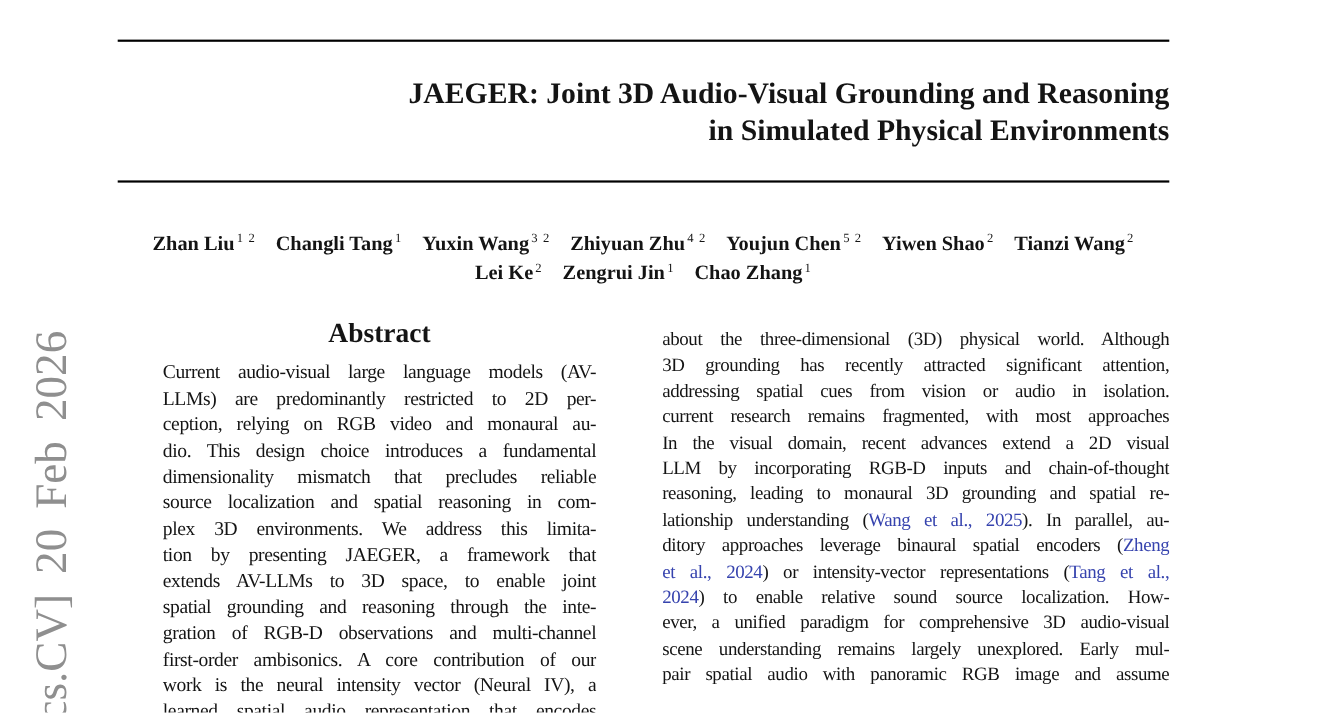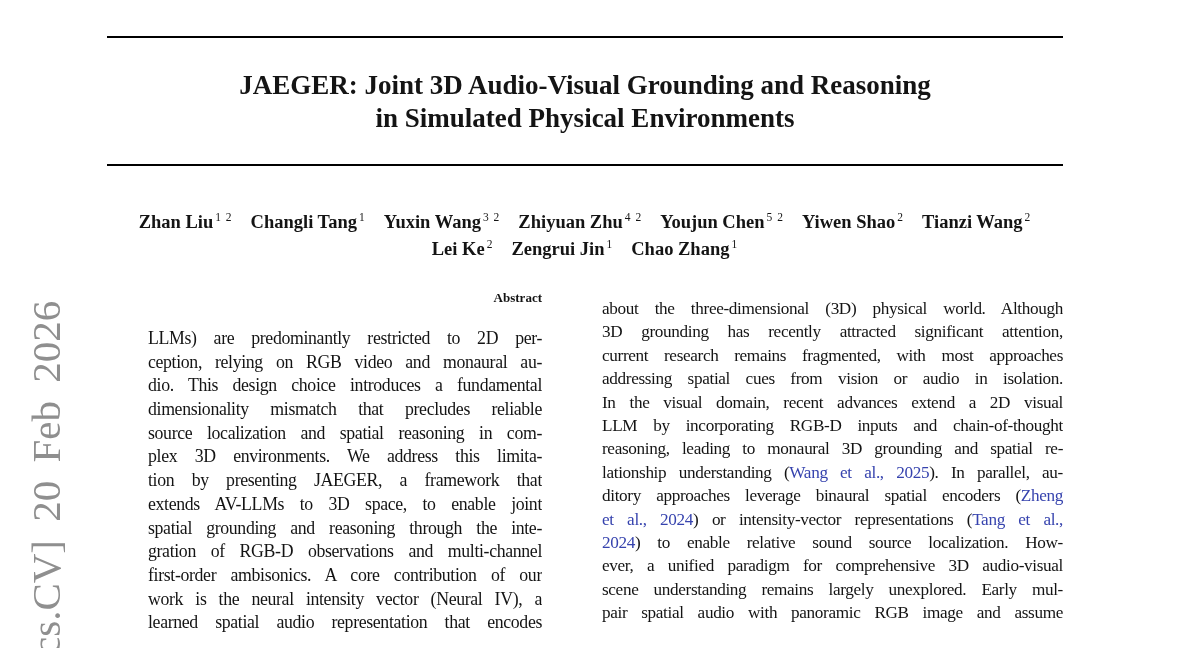--- a/index.html
+++ b/index.html
@@ -16,39 +16,39 @@
     font-family:"Liberation Serif","DejaVu Serif",serif;
     color:var(--ink);
   }
   .rule{
     position:absolute;left:107px;width:956px;height:2px;background:#000;
   }
   .rule-top{top:36px;}
   .rule-mid{top:164px;}
   .title-line{
     position:absolute;left:107px;width:956px;
-    text-align:center;font-weight:bold;font-size:27px;line-height:30px;
+    text-align:right;font-weight:bold;font-size:27px;line-height:30px;
     white-space:nowrap;
   }
   .title-1{top:70px;}
   .title-2{top:103px;}
   .authors-row{
     position:absolute;left:72px;width:1026px;
     text-align:center;font-weight:bold;font-size:18.5px;line-height:24px;
     white-space:nowrap;
   }
   .authors-row-1{top:205px;}
   .authors-row-2{top:232px;}
   .author{margin:12px 9px;}
   .author sup{
     font-weight:normal;font-size:11.5px;margin-left:2px;letter-spacing:1px;
   }
   .abs-heading{
     position:absolute;left:148px;top:290px;width:394px;
-    text-align:right;font-weight:bold;font-size:13px;
+    text-align:center;font-weight:bold;font-size:25px;
   }
   .abs-col{
     position:absolute;left:148px;top:327px;width:394px;
   }
   .aline{
     height:23.7px;line-height:23.7px;font-size:17.8px;
     letter-spacing:-0.35px;word-spacing:-1px;
     text-align:justify;text-align-last:justify;
     overflow:hidden;white-space:normal;
   }
@@ -82,40 +82,41 @@
   <div class="title-line title-1">JAEGER: Joint 3D Audio-Visual Grounding and Reasoning</div>
   <div class="title-line title-2">in Simulated Physical Environments</div>
 
   <div class="rule rule-mid"></div>
 
   <div class="authors-row authors-row-1"><span class="author"><span>Zhan Liu</span><sup>1 2</sup></span><span class="author"><span>Changli Tang</span><sup>1</sup></span><span class="author"><span>Yuxin Wang</span><sup>3 2</sup></span><span class="author"><span>Zhiyuan Zhu</span><sup>4 2</sup></span><span class="author"><span>Youjun Chen</span><sup>5 2</sup></span><span class="author"><span>Yiwen Shao</span><sup>2</sup></span><span class="author"><span>Tianzi Wang</span><sup>2</sup></span></div>
   <div class="authors-row authors-row-2"><span class="author"><span>Lei Ke</span><sup>2</sup></span><span class="author"><span>Zengrui Jin</span><sup>1</sup></span><span class="author"><span>Chao Zhang</span><sup>1</sup></span></div>
 
   <div class="abs-heading">Abstract</div>
   <div class="abs-col">
+      <div class="aline">Current audio-visual large language models (AV-</div>
       <div class="aline">LLMs) are predominantly restricted to 2D per-</div>
       <div class="aline">ception, relying on RGB video and monaural au-</div>
       <div class="aline">dio. This design choice introduces a fundamental</div>
       <div class="aline">dimensionality mismatch that precludes reliable</div>
       <div class="aline">source localization and spatial reasoning in com-</div>
       <div class="aline">plex 3D environments. We address this limita-</div>
       <div class="aline">tion by presenting JAEGER, a framework that</div>
       <div class="aline">extends AV-LLMs to 3D space, to enable joint</div>
       <div class="aline">spatial grounding and reasoning through the inte-</div>
       <div class="aline">gration of RGB-D observations and multi-channel</div>
       <div class="aline">first-order ambisonics. A core contribution of our</div>
       <div class="aline">work is the neural intensity vector (Neural IV), a</div>
       <div class="aline">learned spatial audio representation that encodes</div>
     </div>
 
   <div class="body-col">
       <div class="bline"><span>about the three-dimensional (3D) physical world. Although</span></div>
       <div class="bline"><span>3D grounding has recently attracted significant attention,</span></div>
+      <div class="bline"><span>addressing spatial cues from vision or audio in isolation.</span></div>
       <div class="bline"><span>current research remains fragmented, with most approaches</span></div>
-      <div class="bline"><span>addressing spatial cues from vision or audio in isolation.</span></div>
       <div class="bline"><span>In the visual domain, recent advances extend a 2D visual</span></div>
       <div class="bline"><span>LLM by incorporating RGB-D inputs and chain-of-thought</span></div>
       <div class="bline"><span>reasoning, leading to monaural 3D grounding and spatial re-</span></div>
       <div class="bline"><span>lationship understanding (</span><span class="cite">Wang et al., 2025</span><span>). In parallel, au-</span></div>
       <div class="bline"><span>ditory approaches leverage binaural spatial encoders (</span><span class="cite">Zheng</span></div>
       <div class="bline"><span class="cite">et al., 2024</span><span>) or intensity-vector representations (</span><span class="cite">Tang et al.,</span></div>
       <div class="bline"><span class="cite">2024</span><span>) to enable relative sound source localization. How-</span></div>
       <div class="bline"><span>ever, a unified paradigm for comprehensive 3D audio-visual</span></div>
       <div class="bline"><span>scene understanding remains largely unexplored. Early mul-</span></div>
       <div class="bline"><span>pair spatial audio with panoramic RGB image and assume</span></div>

